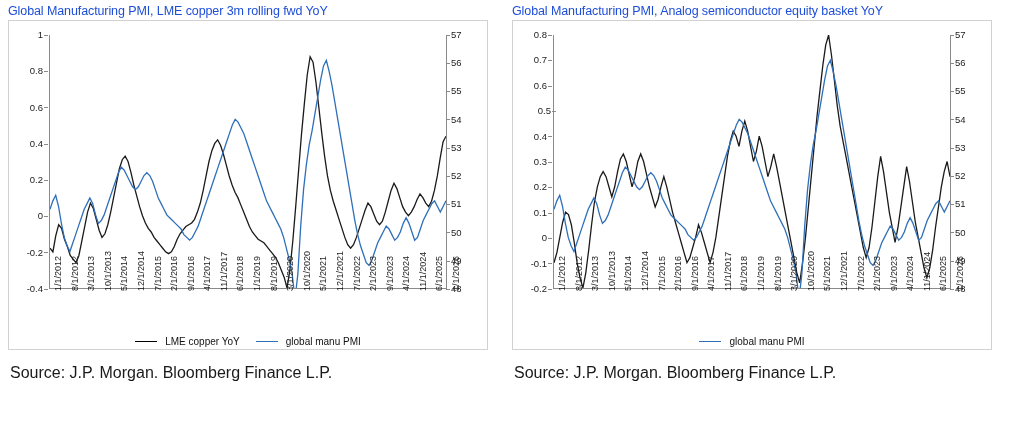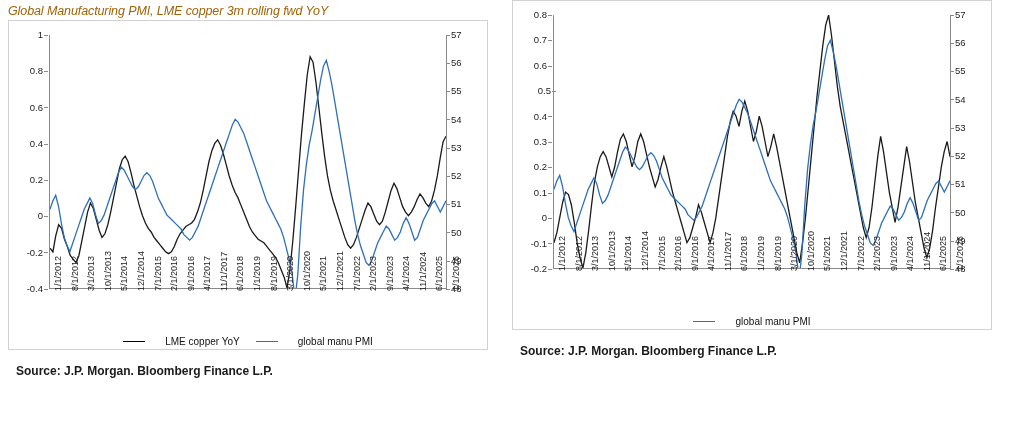--- a/index.html
+++ b/index.html
@@ -10,25 +10,24 @@
     color:#111;
     overflow:hidden;
   }
   .page{position:relative;width:1024px;height:421px;}
   .panel{position:absolute;top:0;width:496px;height:421px;}
   .panel.left{left:4px;}
   .panel.right{left:508px;}
 
   .panel-title{
     font-size:12.5px;
-    color:#a16207;
+    color:#1d4ed8;
     margin:4px 0 2px 4px;
     white-space:nowrap;
     letter-spacing:-0.1px;
-    font-style:italic;
   }
 
   .chart-box{
     position:relative;
     margin-left:4px;
     width:480px;
     height:330px;
     border:1px solid #d2d2d2;
     box-sizing:border-box;
     background:#fff;
@@ -80,29 +79,28 @@
     position:absolute;
     left:0;right:0;
     bottom:2px;
     display:flex;
     justify-content:center;
     align-items:center;
     gap:16px;
     font-size:10px;
     color:#111;
   }
-  .legend .item{display:flex;align-items:center;gap:20px;white-space:nowrap;}
+  .legend .item{display:flex;align-items:center;gap:8px;white-space:nowrap;}
   .legend .swatch{display:inline-block;width:22px;height:0;border-top:1.6px solid #000;}
   .legend .swatch.blue{border-top-color:#2f6fba;}
 
   .source{
-    margin:14px 0 0 12px;
-    font-size:12px;
+    margin:14px 0 0 6px;
+    font-size:16px;
     color:#1a1a1a;
-    font-weight:bold;
   }
 
   svg.series{position:absolute;left:0;top:0;width:100%;height:100%;display:block;}
   svg.series path{fill:none;stroke-width:1.3;vector-effect:non-scaling-stroke;}
   .line-black{stroke:#1a1a1a;}
   .line-blue{stroke:#2f6fba;}
 </style>
 </head>
 <body>
 
@@ -174,20 +172,21 @@
           <div class="item">
             <span class="swatch blue"></span>
             <span>global manu PMI</span>
           </div>
         </div>
     </div>
     <div class="source">Source: J.P. Morgan. Bloomberg Finance L.P.</div>
   </div>
 
   <div class="panel right">
+    <div class="panel-title">Global Manufacturing PMI, Analog semiconductor equity basket YoY</div>
     <div class="chart-box">
       <div class="plot" id="plot-right">
         <svg class="series" id="svg-right" viewBox="0 0 1000 1000" preserveAspectRatio="none">
             <path d="M0.00 900.00 L7.30 860.00 L14.60 800.00 L21.90 740.00 L29.20 700.00 L36.50 710.00 L43.80 750.00 L51.09 820.00 L58.39 900.00 L65.69 960.00 L72.99 1000.00 L80.29 940.00 L87.59 850.00 L94.89 750.00 L102.19 660.00 L109.49 600.00 L116.79 560.00 L124.09 540.00 L131.39 560.00 L138.69 600.00 L145.99 640.00 L153.28 600.00 L160.58 540.00 L167.88 490.00 L175.18 470.00 L182.48 500.00 L189.78 550.00 L197.08 600.00 L204.38 560.00 L211.68 500.00 L218.98 470.00 L226.28 500.00 L233.58 550.00 L240.88 600.00 L248.18 640.00 L255.47 680.00 L262.77 650.00 L270.07 600.00 L277.37 560.00 L284.67 600.00 L291.97 650.00 L299.27 700.00 L306.57 740.00 L313.87 780.00 L321.17 820.00 L328.47 860.00 L335.77 900.00 L343.07 880.00 L350.36 840.00 L357.66 800.00 L364.96 750.00 L372.26 780.00 L379.56 820.00 L386.86 860.00 L394.16 900.00 L401.46 860.00 L408.76 800.00 L416.06 720.00 L423.36 640.00 L430.66 560.00 L437.96 480.00 L445.26 420.00 L452.55 380.00 L459.85 400.00 L467.15 440.00 L474.45 380.00 L481.75 340.00 L489.05 380.00 L496.35 440.00 L503.65 500.00 L510.95 460.00 L518.25 400.00 L525.55 440.00 L532.85 500.00 L540.15 560.00 L547.45 520.00 L554.74 470.00 L562.04 520.00 L569.34 580.00 L576.64 640.00 L583.94 700.00 L591.24 760.00 L598.54 820.00 L605.84 880.00 L613.14 940.00 L620.44 980.00 L627.74 900.00 L635.04 800.00 L642.34 680.00 L649.64 560.00 L656.93 440.00 L664.23 320.00 L671.53 220.00 L678.83 120.00 L686.13 40.00 L693.43 0.00 L700.73 80.00 L708.03 180.00 L715.33 280.00 L722.63 360.00 L729.93 420.00 L737.23 480.00 L744.53 540.00 L751.82 600.00 L759.12 660.00 L766.42 720.00 L773.72 780.00 L781.02 840.00 L788.32 880.00 L795.62 840.00 L802.92 760.00 L810.22 660.00 L817.52 560.00 L824.82 480.00 L832.12 540.00 L839.42 620.00 L846.72 700.00 L854.01 760.00 L861.31 820.00 L868.61 760.00 L875.91 680.00 L883.21 600.00 L890.51 520.00 L897.81 580.00 L905.11 660.00 L912.41 740.00 L919.71 800.00 L927.01 860.00 L934.31 920.00 L941.61 960.00 L948.91 920.00 L956.20 850.00 L963.50 760.00 L970.80 680.00 L978.10 600.00 L985.40 540.00 L992.70 500.00 L1000.00 560.00" class="line-black"></path>
             <path d="M0.00 688.89 L7.19 655.56 L14.39 633.33 L21.58 677.78 L28.78 744.44 L35.97 800.00 L43.17 833.33 L50.36 855.56 L57.55 822.22 L64.75 788.89 L71.94 755.56 L79.14 722.22 L86.33 688.89 L93.53 666.67 L100.72 644.44 L107.91 666.67 L115.11 711.11 L122.30 744.44 L129.50 733.33 L136.69 711.11 L143.88 677.78 L151.08 644.44 L158.27 611.11 L165.47 577.78 L172.66 544.44 L179.86 522.22 L187.05 533.33 L194.24 555.56 L201.44 577.78 L208.63 600.00 L215.83 611.11 L223.02 600.00 L230.22 577.78 L237.41 555.56 L244.60 544.44 L251.80 555.56 L258.99 577.78 L266.19 611.11 L273.38 644.44 L280.58 666.67 L287.77 688.89 L294.96 711.11 L302.16 722.22 L309.35 733.33 L316.55 744.44 L323.74 755.56 L330.94 766.67 L338.13 788.89 L345.32 800.00 L352.52 811.11 L359.71 800.00 L366.91 777.78 L374.10 755.56 L381.29 722.22 L388.49 688.89 L395.68 655.56 L402.88 622.22 L410.07 588.89 L417.27 555.56 L424.46 522.22 L431.65 488.89 L438.85 455.56 L446.04 422.22 L453.24 388.89 L460.43 355.56 L467.63 333.33 L474.82 344.44 L482.01 366.67 L489.21 388.89 L496.40 422.22 L503.60 455.56 L510.79 488.89 L517.99 522.22 L525.18 555.56 L532.37 588.89 L539.57 622.22 L546.76 655.56 L553.96 677.78 L561.15 700.00 L568.35 722.22 L575.54 744.44 L582.73 766.67 L589.93 800.00 L597.12 844.44 L604.32 888.89 L611.51 944.44 L618.71 1044.44 L625.90 944.44 L633.09 755.56 L640.29 611.11 L647.48 511.11 L654.68 433.33 L661.87 377.78 L669.06 311.11 L676.26 244.44 L683.45 177.78 L690.65 122.22 L697.84 100.00 L705.04 144.44 L712.23 200.00 L719.42 266.67 L726.62 333.33 L733.81 400.00 L741.01 466.67 L748.20 533.33 L755.40 600.00 L762.59 666.67 L769.78 733.33 L776.98 788.89 L784.17 833.33 L791.37 866.67 L798.56 900.00 L805.76 911.11 L812.95 888.89 L820.14 855.56 L827.34 822.22 L834.53 800.00 L841.73 777.78 L848.92 755.56 L856.12 766.67 L863.31 788.89 L870.50 811.11 L877.70 800.00 L884.89 777.78 L892.09 744.44 L899.28 722.22 L906.47 744.44 L913.67 777.78 L920.86 811.11 L928.06 800.00 L935.25 766.67 L942.45 733.33 L949.64 711.11 L956.83 688.89 L964.03 666.67 L971.22 655.56 L978.42 677.78 L985.61 700.00 L992.81 677.78 L1000.00 655.56" class="line-blue"></path>
           </svg>
       </div>
       <div id="yleft-right">
           <div class="ytick left" style="top: calc(263px); right: 444px;">-0.2<span class="tickmark"></span></div>
           <div class="ytick left" style="top: calc(237.6px); right: 444px;">-0.1<span class="tickmark"></span></div>

